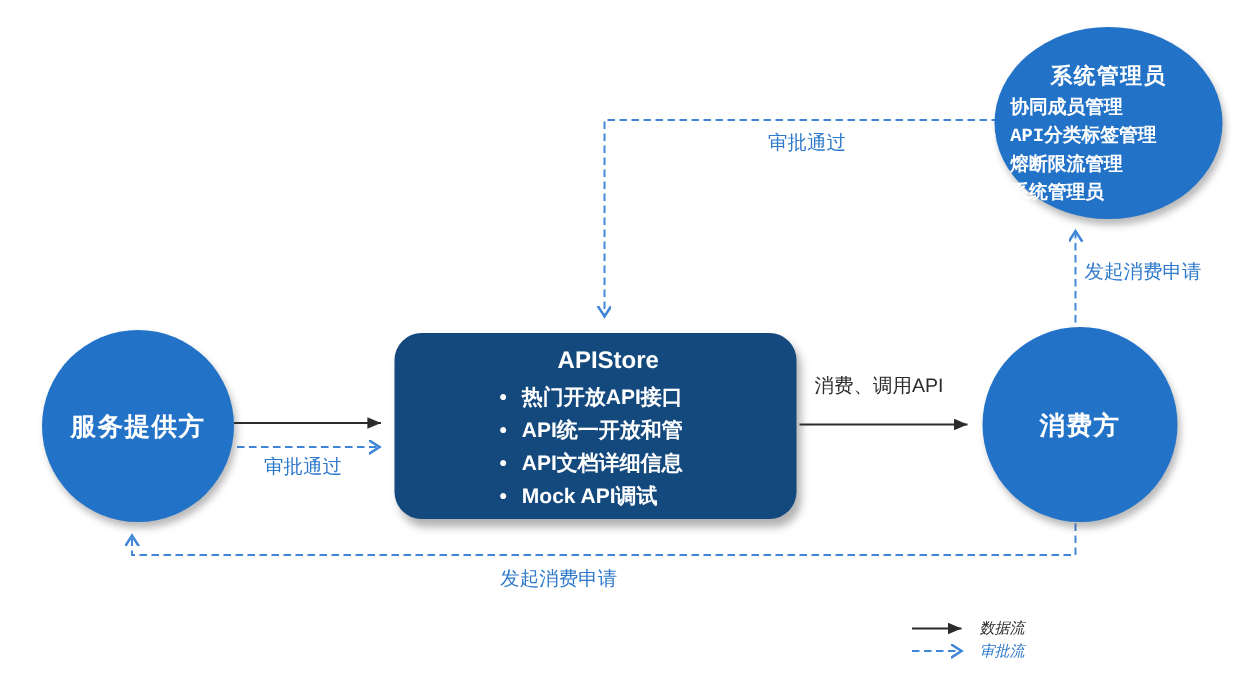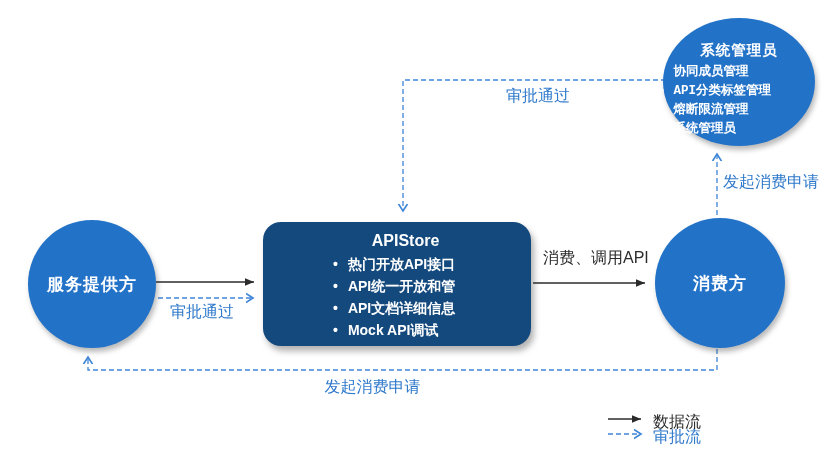--- a/index.html
+++ b/index.html
@@ -97,35 +97,36 @@
   .store-list li {
     color: #ffffff;
     font-weight: bold;
     font-size: 14px;
     line-height: 22px;
     white-space: nowrap;
   }
   .store-list li::before { content: "\2022"; margin-right: 10px; }
   .edge-label {
     position: absolute;
-    font-size: 16px;
+    font-size: 13px;
     white-space: nowrap;
   }
   .edge-label.dark { color: var(--data-black, #2b2b2b); }
   .edge-label.blue { color: var(--label-blue, #2e79cb); }
   .lbl-design   { left: 150px; top: 246px; width: 112px; text-align: center; }
   .lbl-approveL { left: 152px; top: 302px; width: 100px; text-align: center; }
   .lbl-consume  { left: 543px; top: 248px; width: 114px; text-align: left; }
   .lbl-approveT { left: 488px; top: 86px;  width: 100px; text-align: center; }
   .lbl-reqR     { left: 723px; top: 172px; }
   .lbl-reqB     { left: 300px; top: 377px; width: 145px; text-align: center; }
   .legend-label {
     position: absolute;
-    font-size: 16px;
+    font-size: 10px;
     white-space: nowrap;
+    font-style: italic;
   }
   .legend-label.dark { color: var(--data-black, #2b2b2b); left: 653px; top: 412px; }
   .legend-label.blue { color: var(--label-blue, #2e79cb); left: 653px; top: 427px; }
 </style>
 </head>
 <body>
 
 <div class="canvas">
 
   <svg class="connectors" viewBox="0 0 830 454">

